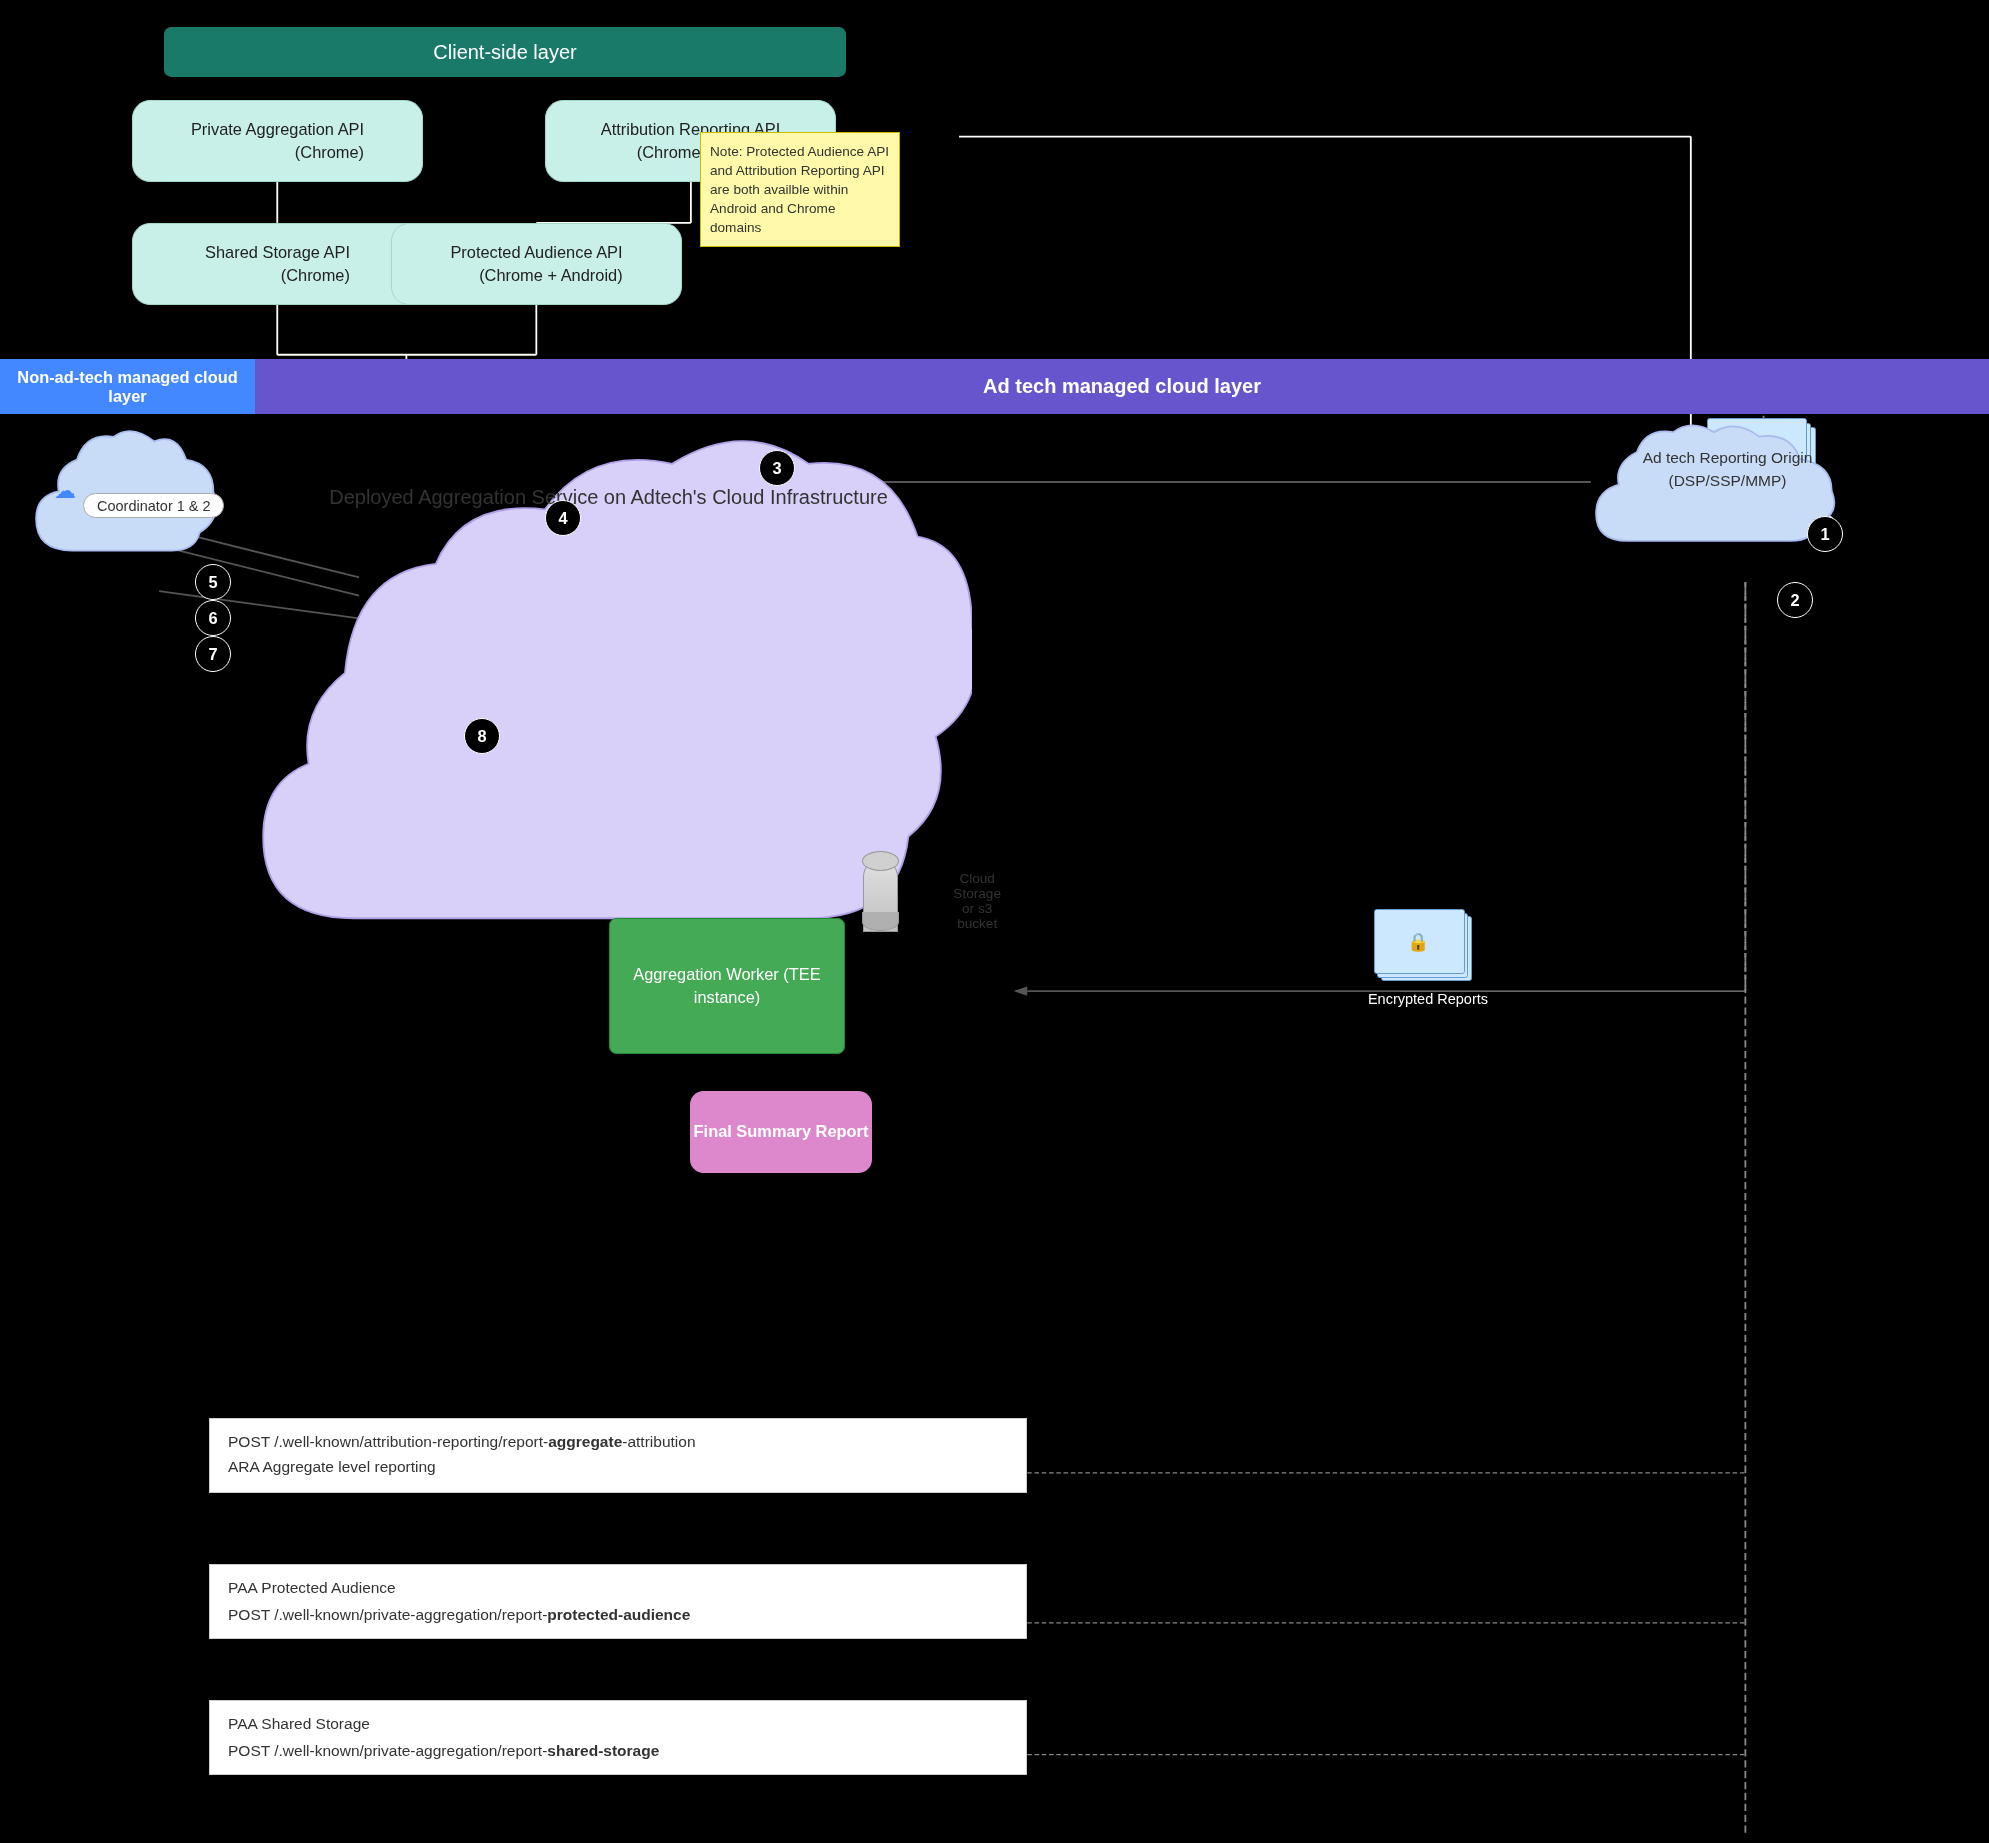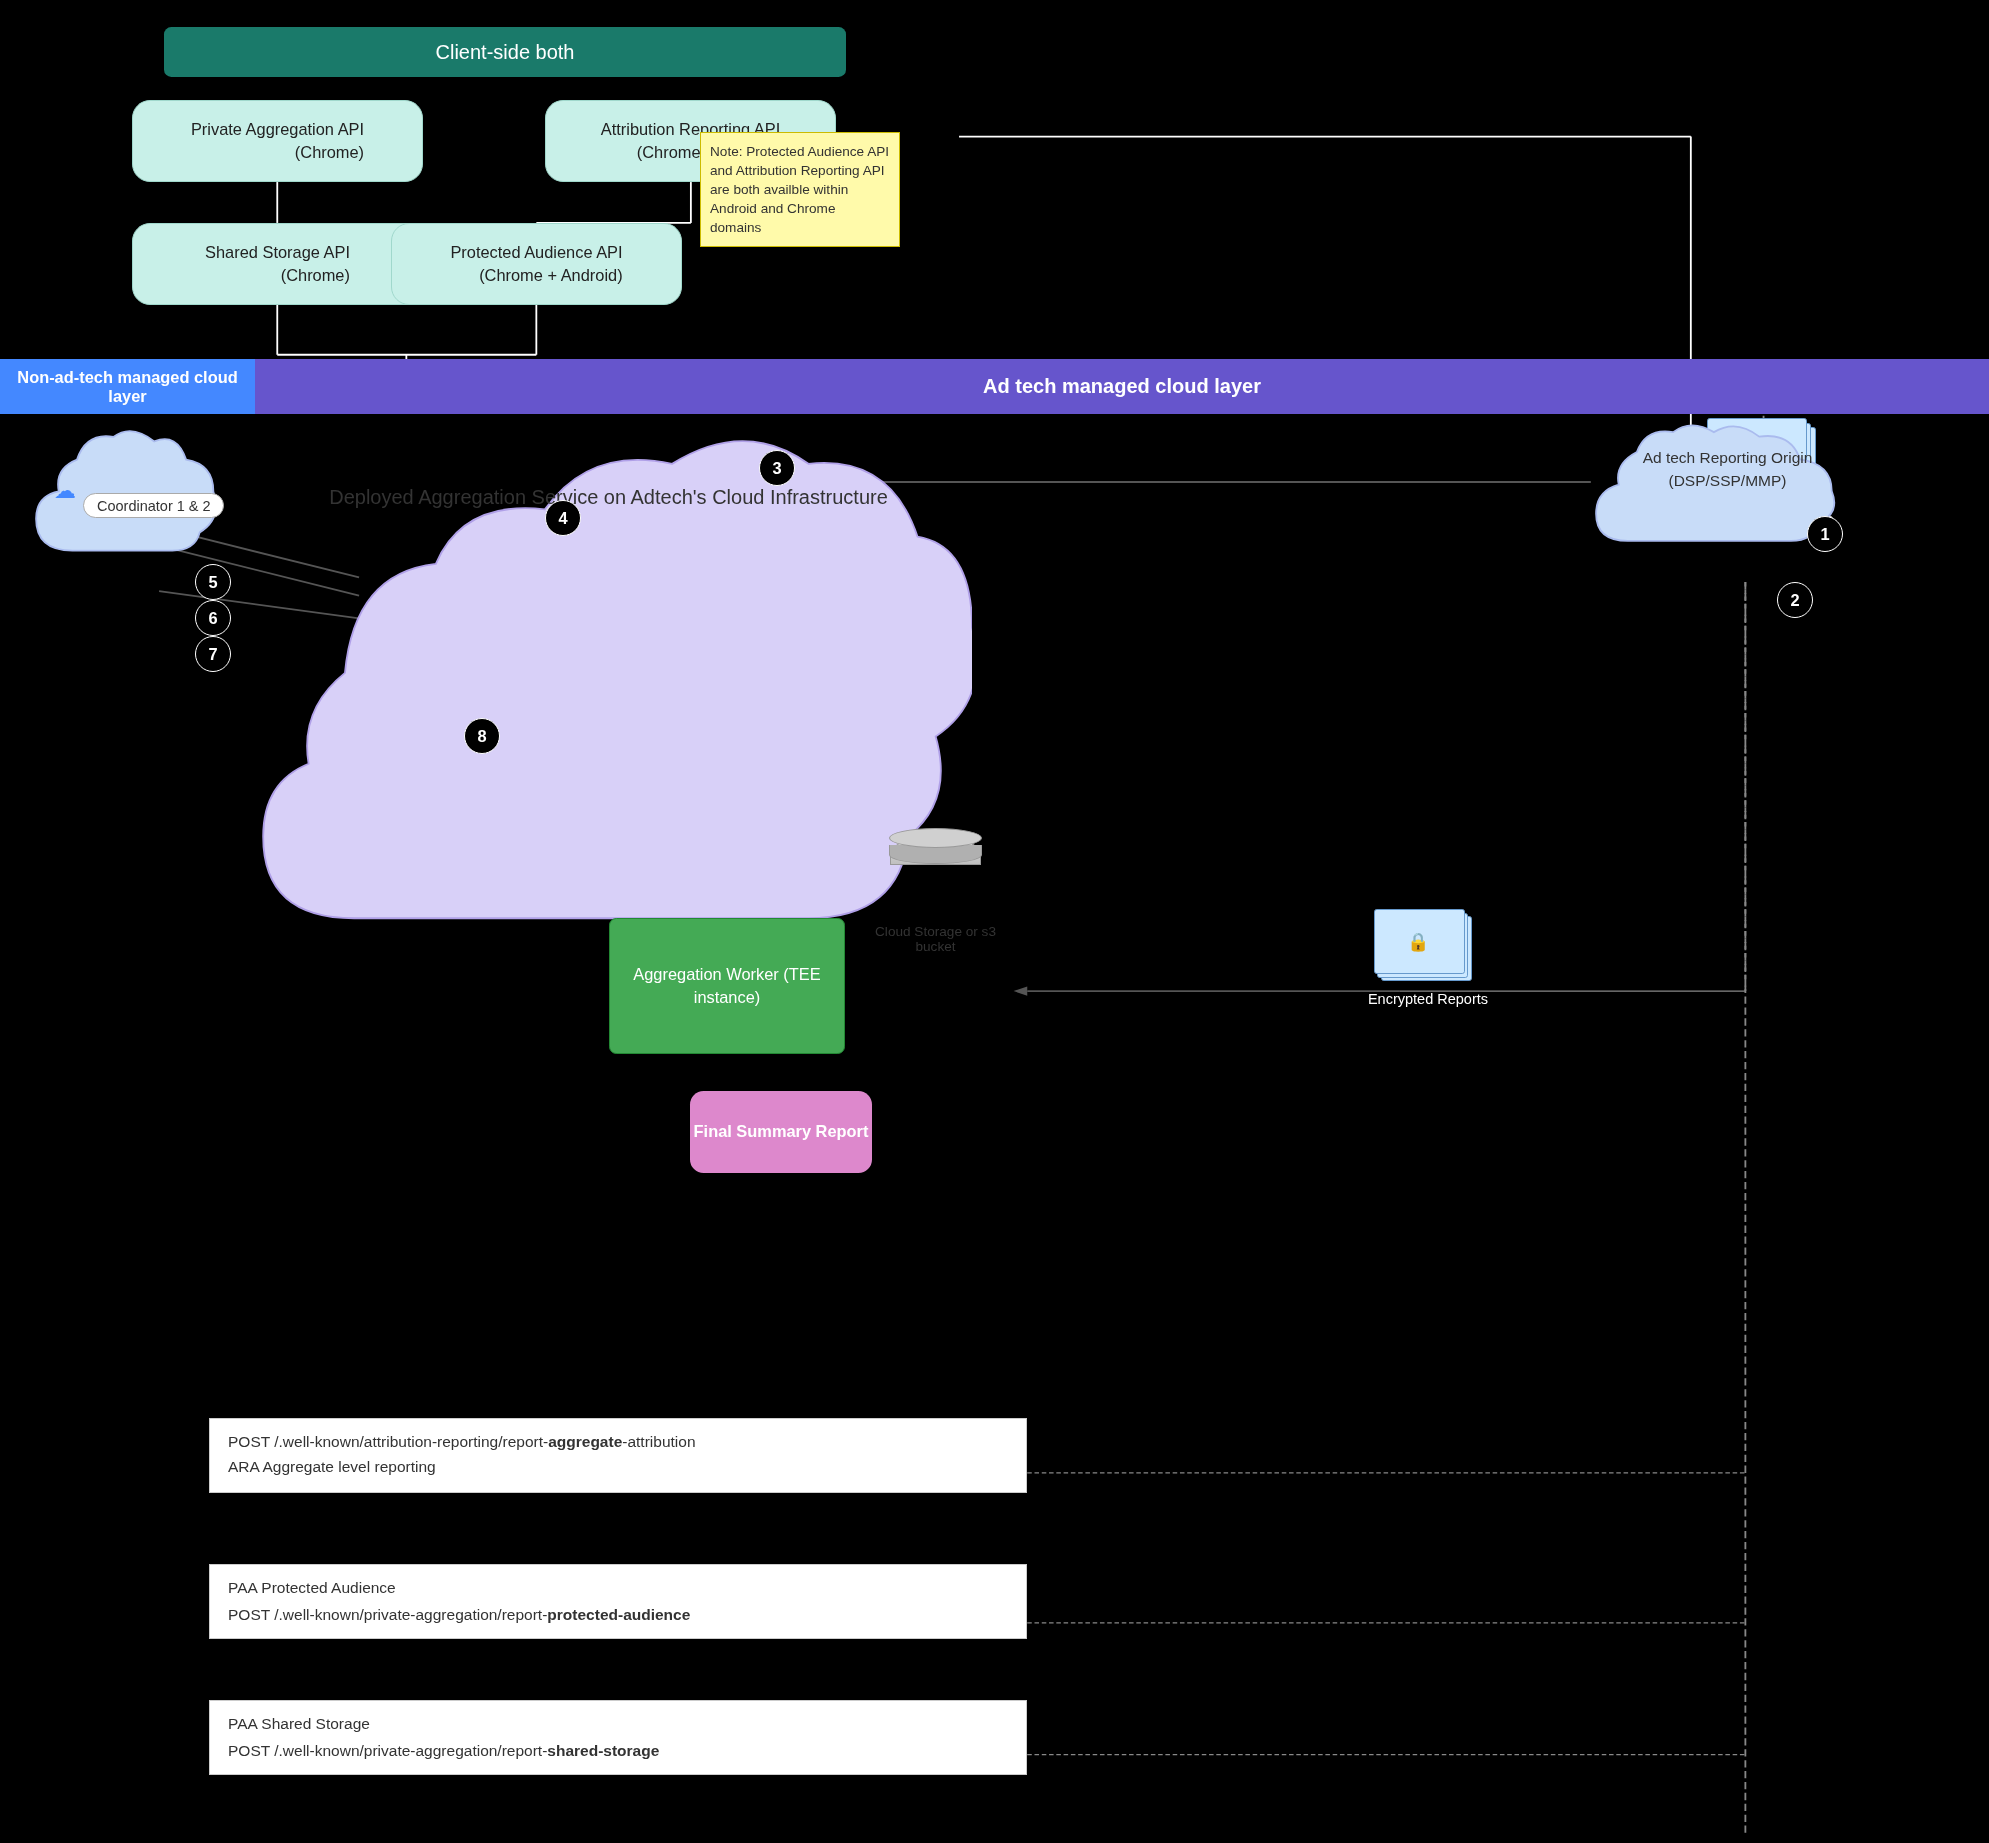--- a/index.html
+++ b/index.html
@@ -240,21 +240,21 @@
     }
 
     
     .cloud-storage {
       position: absolute;
       top: 455px;
       left: 636px;
       width: 145px;
       height: 118px;
       display: flex;
-      flex-direction: column;
+      flex-direction: row;
       align-items: center;
       justify-content: center;
       text-align: center;
       font-size: 14.5px;
       color: #333;
       gap: 48px;
     }
 
     .cylinder {
       width: 91px;
@@ -397,21 +397,21 @@
     <line x1="1130" y1="1620" x2="1920" y2="1620" stroke="#888" stroke-width="1.5" stroke-dasharray="5,3"></line>
     <line x1="1130" y1="1785" x2="1920" y2="1785" stroke="#888" stroke-width="1.5" stroke-dasharray="5,3"></line>
     <line x1="1130" y1="1930" x2="1920" y2="1930" stroke="#888" stroke-width="1.5" stroke-dasharray="5,3"></line>
 
     <line x1="1540" y1="1090" x2="1920" y2="1090" stroke="#888" stroke-width="1.5"></line>
     <line x1="1540" y1="1090" x2="1130" y2="1090" stroke="#555" stroke-width="2"></line>
     <polygon points="1130,1085 1130,1095 1115,1090" fill="#555"></polygon>
   </svg>
 
   <div class="client-layer-banner">
-    <span>Client-side both</span>
+    <span>Client-side layer</span>
   </div>
 
   <div class="api-box private-agg-api">
     <span>Private Aggregation API<br>(Chrome)</span>
   </div>
 
   <div class="api-box attribution-reporting-api">
     <span>Attribution Reporting API<br>(Chrome + Android)</span>
   </div>
 

